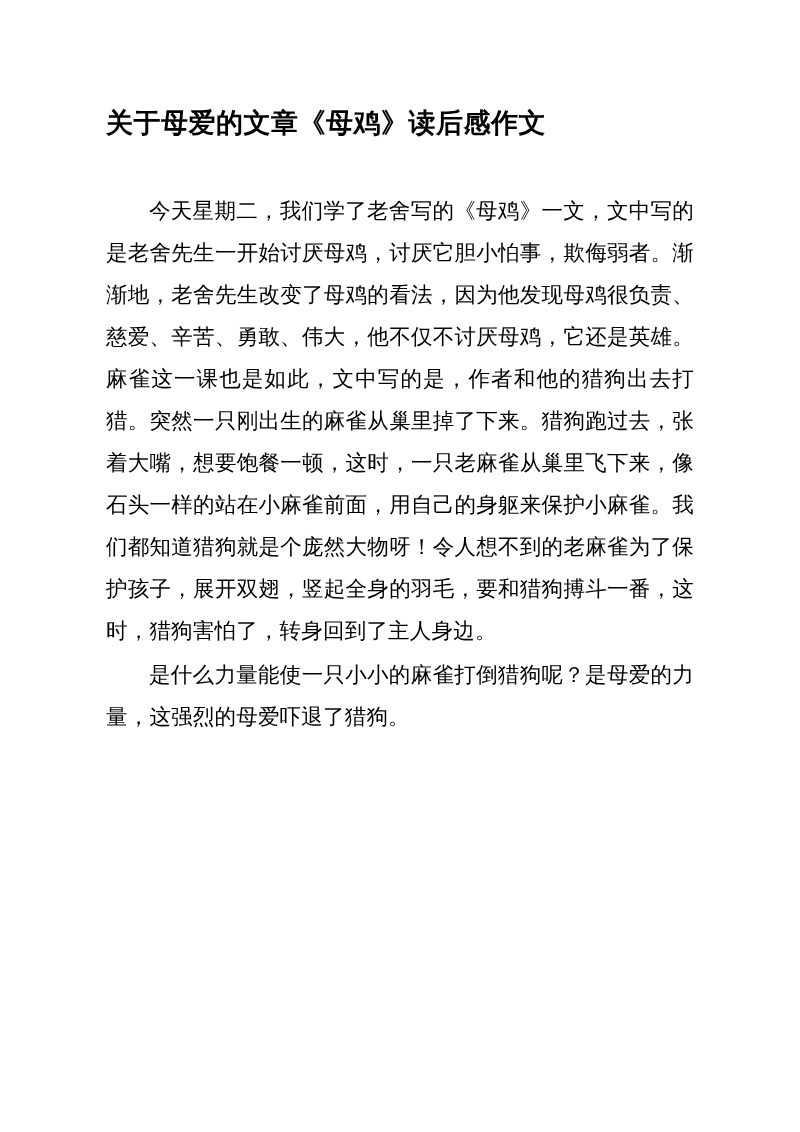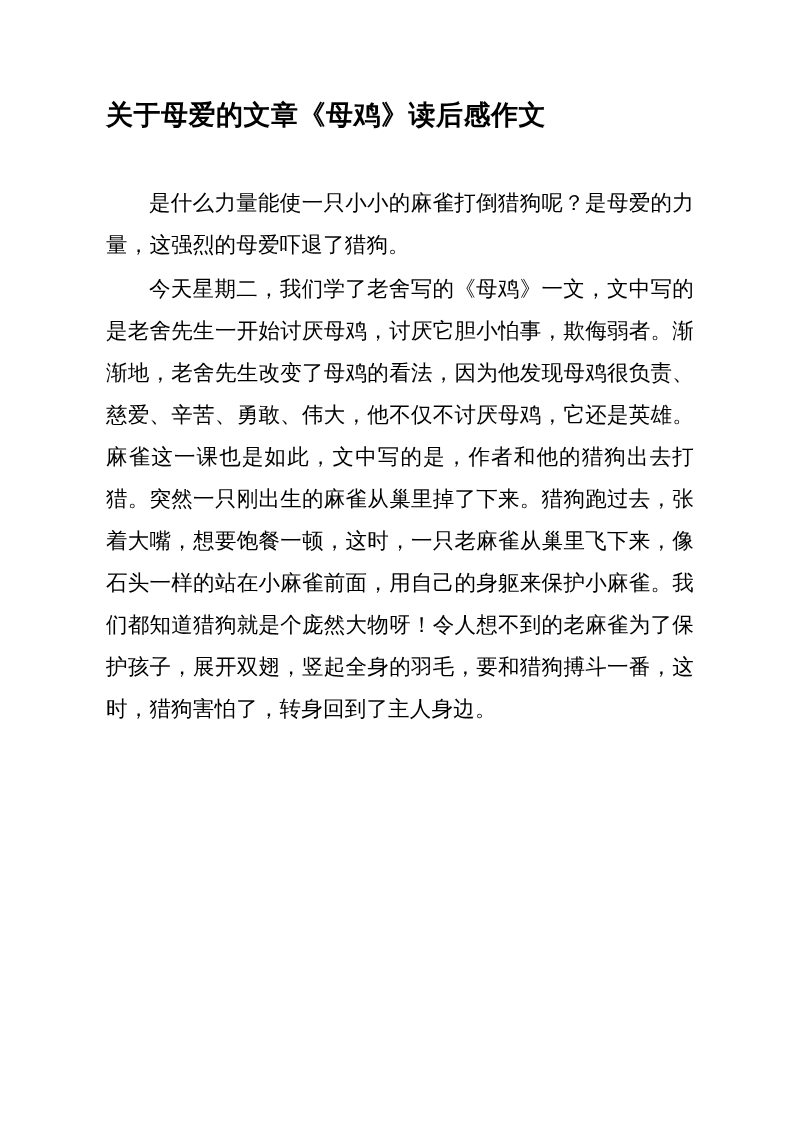--- a/index.html
+++ b/index.html
@@ -13,21 +13,21 @@
     font-family: "DejaVu Serif", "Liberation Serif", serif;
     color: #000000;
     overflow: hidden;
   }
   .page {
     position: relative;
     width: 800px;
     height: 1132px;
     background: #ffffff;
     box-sizing: border-box;
-    padding: 4px 106px;
+    padding: 12px 106px;
   }
   .doc-title {
     margin: 0;
     padding-top: 92px;
     font-size: 27px;
     font-weight: bold;
     line-height: 1.4;
     letter-spacing: 0.5px;
     text-align: left;
     font-family: "DejaVu Sans", "Liberation Sans", sans-serif;
@@ -45,16 +45,16 @@
     letter-spacing: 0.2px;
     font-family: "DejaVu Serif", "Liberation Serif", serif;
   }
 </style>
 </head>
 <body>
 
 <div class="page">
   <h1 class="doc-title">关于母爱的文章《母鸡》读后感作文</h1>
   <div class="body-block">
+    <p class="para">今天星期二，我们学了老舍写的《母鸡》一文，文中写的是老舍先生一开始讨厌母鸡，讨厌它胆小怕事，欺侮弱者。渐渐地，老舍先生改变了母鸡的看法，因为他发现母鸡很负责、慈爱、辛苦、勇敢、伟大，他不仅不讨厌母鸡，它还是英雄。麻雀这一课也是如此，文中写的是，作者和他的猎狗出去打猎。突然一只刚出生的麻雀从巢里掉了下来。猎狗跑过去，张着大嘴，想要饱餐一顿，这时，一只老麻雀从巢里飞下来，像石头一样的站在小麻雀前面，用自己的身躯来保护小麻雀。我们都知道猎狗就是个庞然大物呀！令人想不到的老麻雀为了保护孩子，展开双翅，竖起全身的羽毛，要和猎狗搏斗一番，这时，猎狗害怕了，转身回到了主人身边。</p>
     <p class="para">是什么力量能使一只小小的麻雀打倒猎狗呢？是母爱的力量，这强烈的母爱吓退了猎狗。</p>
-    <p class="para">今天星期二，我们学了老舍写的《母鸡》一文，文中写的是老舍先生一开始讨厌母鸡，讨厌它胆小怕事，欺侮弱者。渐渐地，老舍先生改变了母鸡的看法，因为他发现母鸡很负责、慈爱、辛苦、勇敢、伟大，他不仅不讨厌母鸡，它还是英雄。麻雀这一课也是如此，文中写的是，作者和他的猎狗出去打猎。突然一只刚出生的麻雀从巢里掉了下来。猎狗跑过去，张着大嘴，想要饱餐一顿，这时，一只老麻雀从巢里飞下来，像石头一样的站在小麻雀前面，用自己的身躯来保护小麻雀。我们都知道猎狗就是个庞然大物呀！令人想不到的老麻雀为了保护孩子，展开双翅，竖起全身的羽毛，要和猎狗搏斗一番，这时，猎狗害怕了，转身回到了主人身边。</p>
   </div>
 </div>
 
 </body></html>

